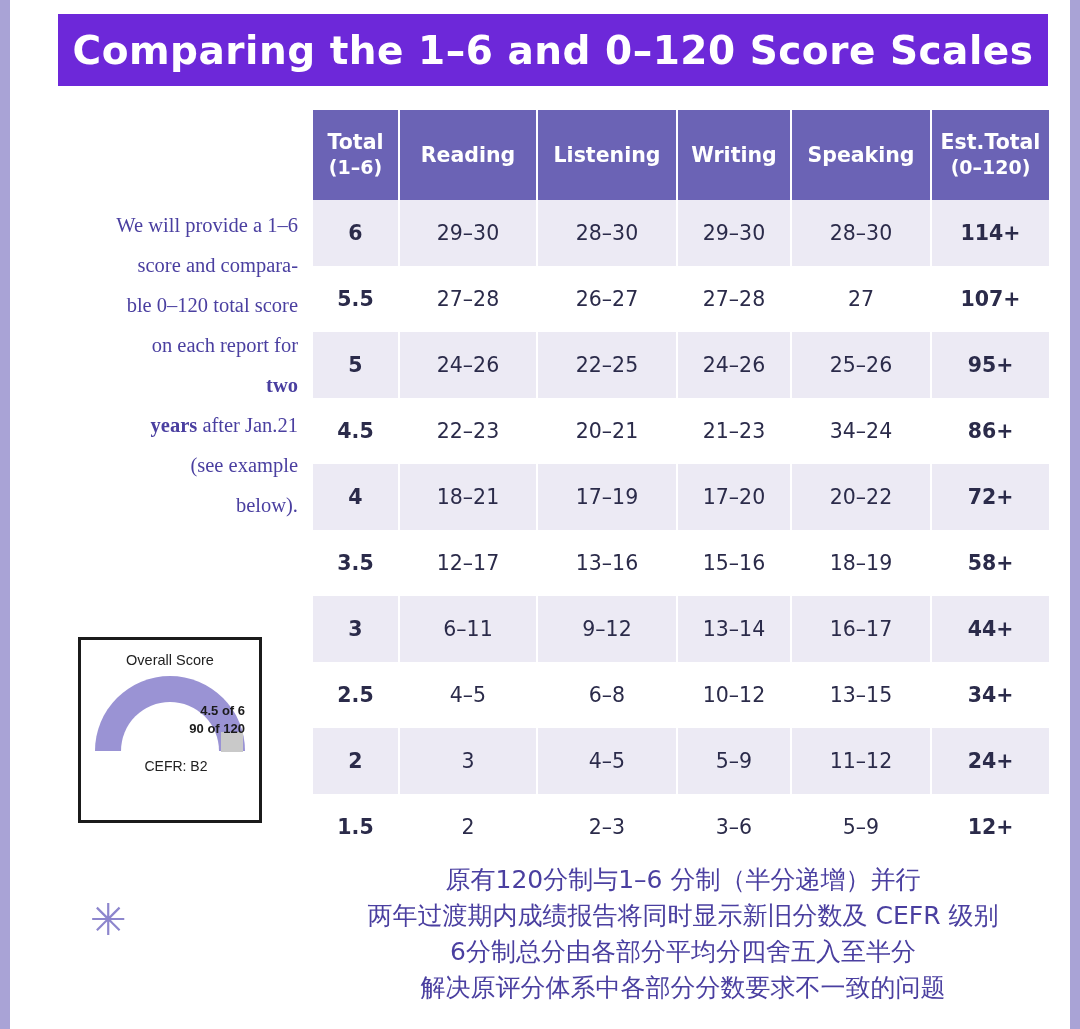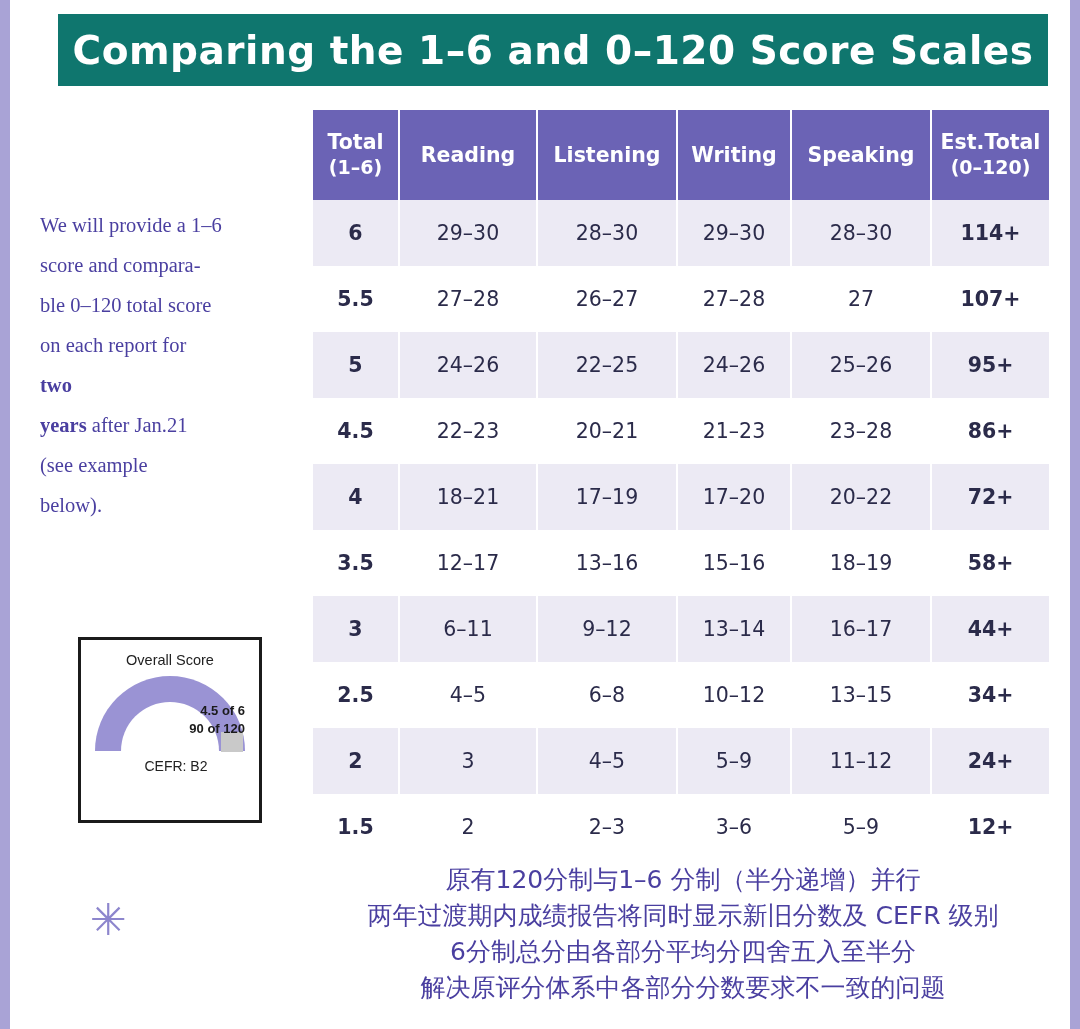--- a/index.html
+++ b/index.html
@@ -22,40 +22,40 @@
     border-left: 10px solid #a9a3d6;
     border-right: 10px solid #a9a3d6;
   }
   
   .title-banner {
     position: absolute;
     left: 48px;
     top: 14px;
     width: 990px;
     height: 72px;
-    background: #0f766e;
+    background: #6d28d9;
     display: flex;
     align-items: center;
     justify-content: center;
   }
   .title-text {
     color: #ffffff;
     font-size: 39px;
     font-weight: bold;
     letter-spacing: 0.5px;
     white-space: nowrap;
     font-family: "DejaVu Sans", sans-serif;
   }
   
   .left-note {
     position: absolute;
     left: 30px;
     top: 205px;
     width: 258px;
-    text-align: left;
+    text-align: right;
     color: #4a3fa0;
     font-size: 20.5px;
     line-height: 40px;
     font-family: "Liberation Serif", serif;
   }
   .left-note b {
     font-weight: bold;
   }
   
   .score-card {
@@ -317,21 +317,21 @@
           <td>22–25</td>
           <td>24–26</td>
           <td>25–26</td>
           <td class="col-est">95+</td>
         </tr>
         <tr>
           <td class="col-total">4.5</td>
           <td>22–23</td>
           <td>20–21</td>
           <td>21–23</td>
-          <td>23–28</td>
+          <td>34–24</td>
           <td class="col-est">86+</td>
         </tr>
         <tr>
           <td class="col-total">4</td>
           <td>18–21</td>
           <td>17–19</td>
           <td>17–20</td>
           <td>20–22</td>
           <td class="col-est">72+</td>
         </tr>

